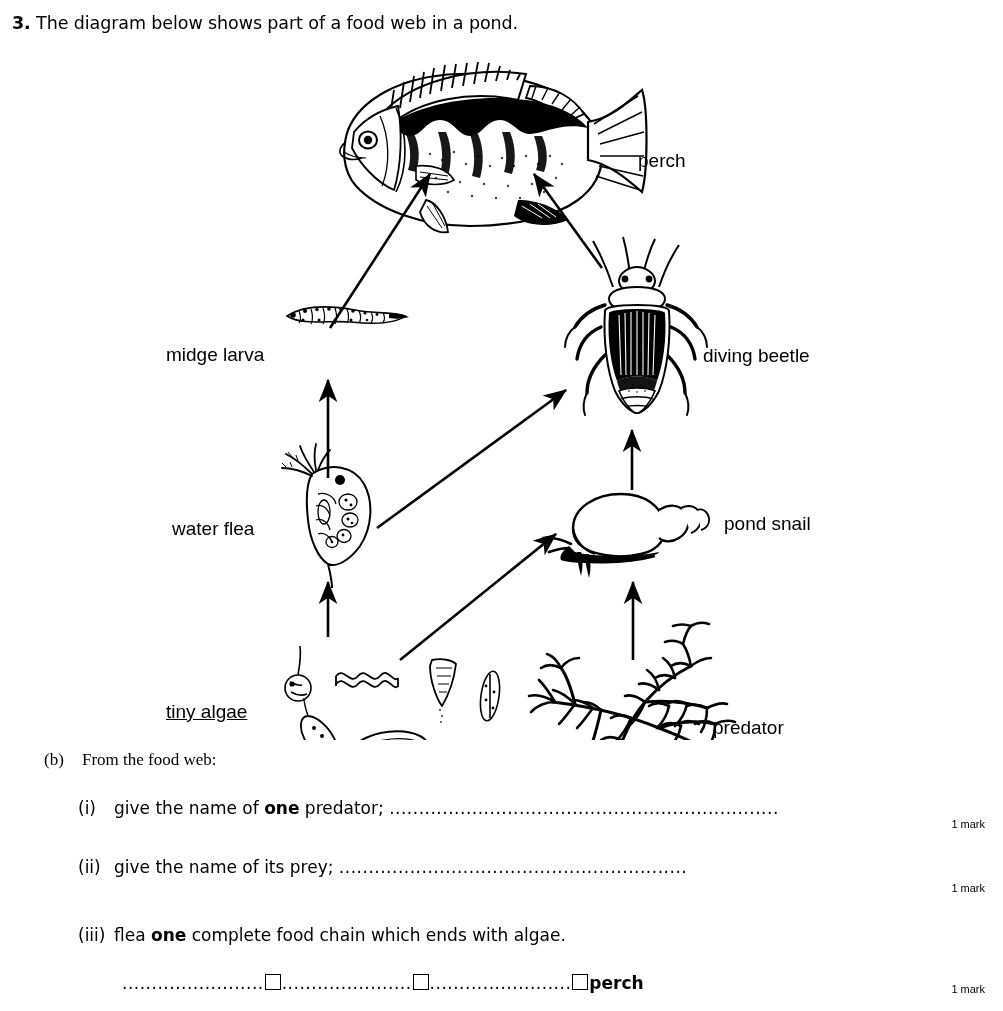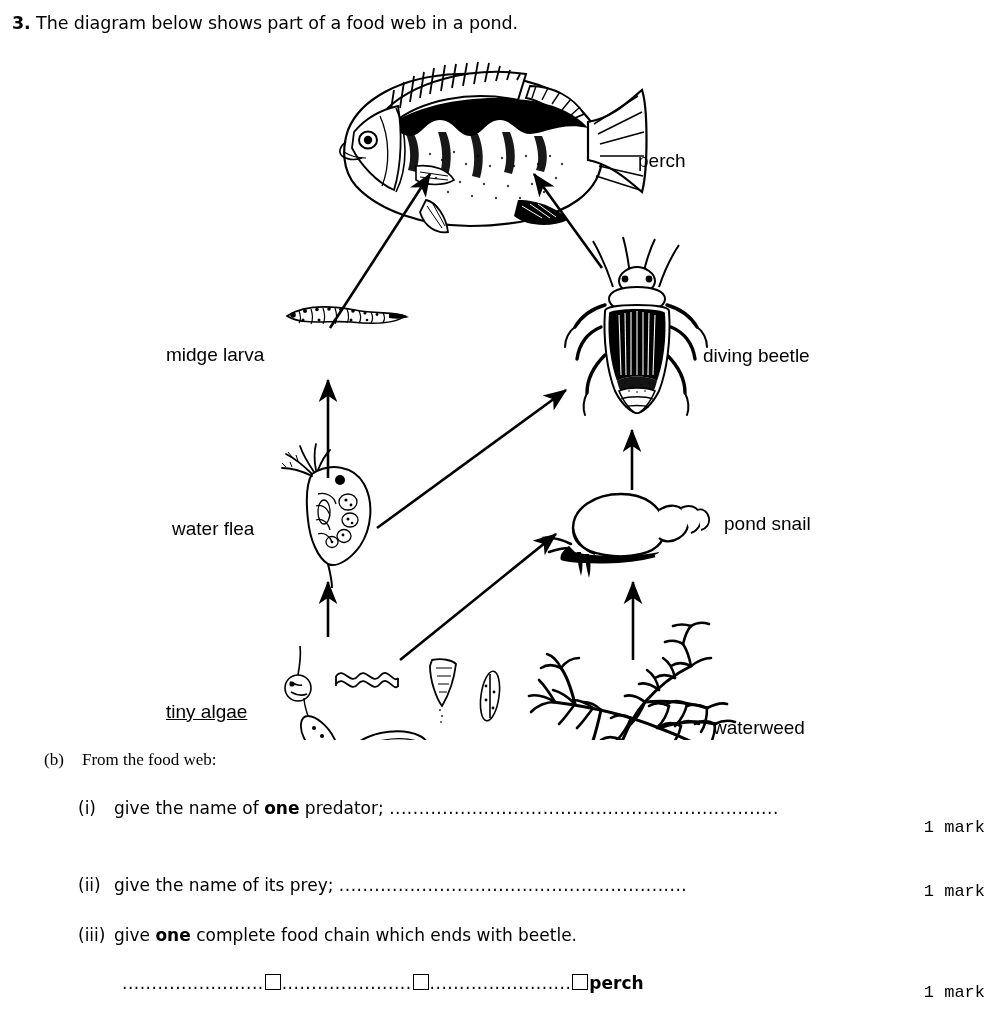--- a/index.html
+++ b/index.html
@@ -40,30 +40,30 @@
   .qblock{
     position:absolute;left:0;top:745px;width:1003px;
     font-family:"DejaVu Sans", sans-serif;
   }
   .q-b{position:absolute;left:44px;top:5px;font-size:17px;font-family:Liberation Serif, serif;}
   .q-b .tag{display:inline-block;width:38px;}
   .q-row{position:absolute;left:78px;font-size:17px;white-space:nowrap;}
   .q-row .rn{display:inline-block;width:36px;}
   .q-row b{font-weight:bold;text-align:right;}
   #q-i{top:53px;}
-  #q-ii{top:130px;}
+  #q-ii{top:112px;}
   #q-iii{top:180px;}
   .dots{letter-spacing:0.5px;}
   .answer-line{position:absolute;left:122px;top:228px;font-size:17px;white-space:nowrap;}
   .box{
     display:inline-block;width:14px;height:14px;
     border:1.6px solid #000;vertical-align:-1px;margin:0 1px;
   }
-  .mark{position:absolute;right:18px;font-size:17px;
-        font-family:Liberation Mono, monospace;}
+  .mark{position:absolute;right:18px;font-size:11px;
+        font-family:Liberation Sans, sans-serif;}
   #mark1{top:73px;}
   #mark2{top:137px;}
   #mark3{top:238px;}
 </style>
 </head>
 <body>
 
 <div class="page">
 
   <div class="stem">
@@ -513,39 +513,39 @@
         <line x1="633" y1="620" x2="633" y2="542"></line>
       </g>
     </svg>
 
     <div class="lbl" id="lbl-perch">perch</div>
     <div class="lbl" id="lbl-midge">midge larva</div>
     <div class="lbl" id="lbl-beetle">diving beetle</div>
     <div class="lbl" id="lbl-flea">water flea</div>
     <div class="lbl" id="lbl-snail">pond snail</div>
     <div class="lbl" id="lbl-algae">tiny algae</div>
-    <div class="lbl" id="lbl-weed">waterweed</div>
+    <div class="lbl" id="lbl-weed">predator</div>
   </div>
 
   <div class="qblock">
 
     <div class="q-b">
       <span class="tag">(b)</span><span>From the food web:</span>
     </div>
 
     <div class="q-row" id="q-i">
       <span class="rn">(i)</span><span>give the name of </span><b>one</b><span> predator; </span><span class="dots">..................................................................</span>
     </div>
 
     <div class="q-row" id="q-ii">
       <span class="rn">(ii)</span><span>give the name of its prey; </span><span class="dots">...........................................................</span>
     </div>
 
     <div class="q-row" id="q-iii">
-      <span class="rn">(iii)</span><span>give </span><b>one</b><span> complete food chain which ends with beetle.</span>
+      <span class="rn">(iii)</span><span>flea </span><b>one</b><span> complete food chain which ends with algae.</span>
     </div>
 
     <div class="answer-line">
       <span class="dots">........................</span><span class="box"></span><span class="dots">......................</span><span class="box"></span><span class="dots">........................</span><span class="box"></span><b>perch</b>
     </div>
 
     <div class="mark" id="mark1">1 mark</div>
     <div class="mark" id="mark2">1 mark</div>
     <div class="mark" id="mark3">1 mark</div>
   </div>

